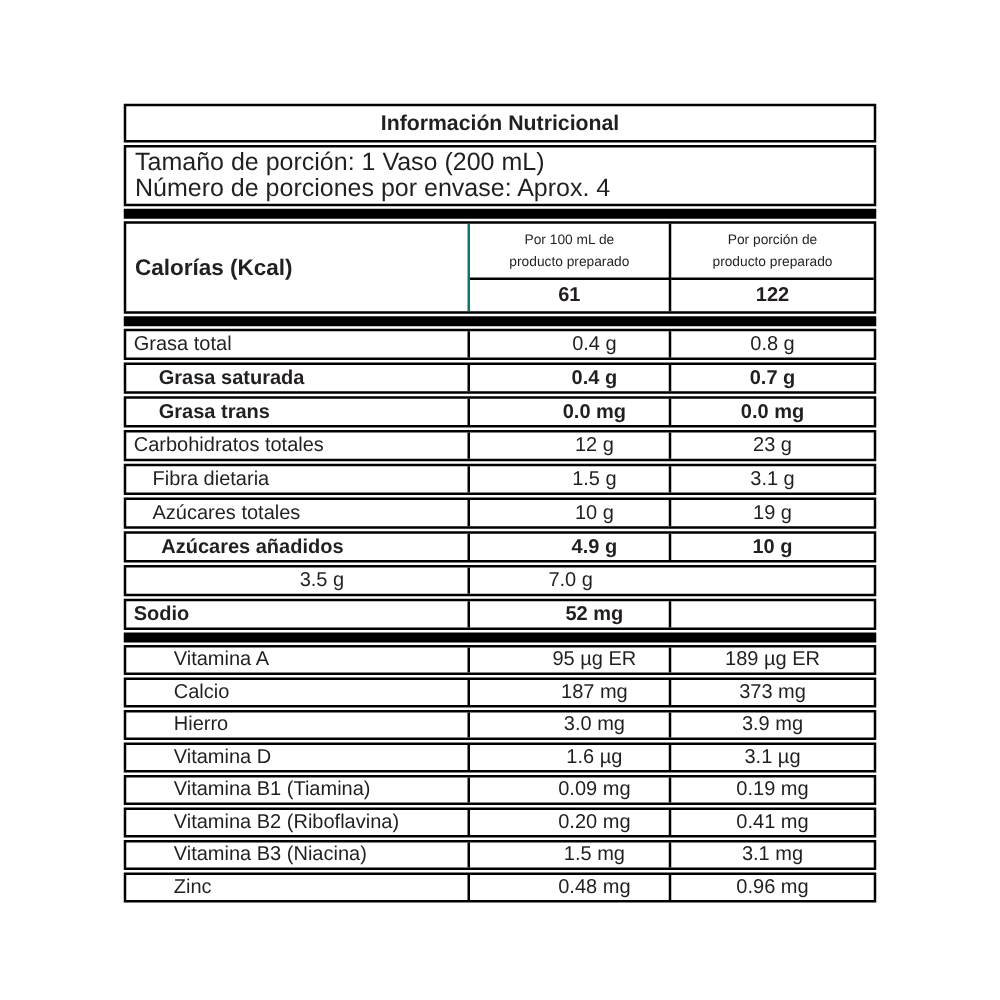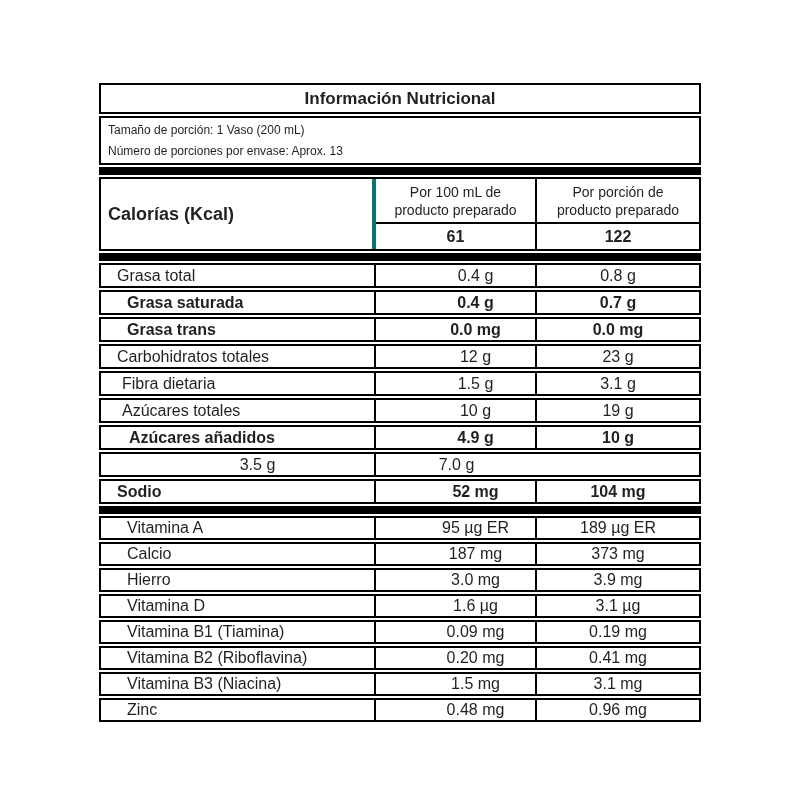--- a/index.html
+++ b/index.html
@@ -34,41 +34,41 @@
   .title-box {
     height: 31px;
     display: flex; align-items: center; justify-content: center;
     font-weight: bold; font-size: 17px;
   }
 
   
   .serving-box {
     height: 49px;
     padding: 2px 7px;
-    font-size: 12px; line-height: 21px;
+    font-size: 20px; line-height: 21px;
   }
 
   
   .calories-box {
     height: 74px;
     display: grid;
     grid-template-columns: 275px 161px 1fr;
     grid-template-rows: 45px 1fr;
   }
   .calories-label {
     grid-row: 1 / 3;
-    border-right: 4px solid #0f766e;
+    border-right: 2px solid #0f766e;
     display: flex; align-items: center;
     padding-left: 7px;
     font-weight: bold; font-size: 18px;
   }
   .col-header {
     border-bottom: 2px solid #000;
     display: flex; flex-direction: column; align-items: center; justify-content: center;
-    font-size: 14px; line-height: 18px; text-align: center;
+    font-size: 11px; line-height: 18px; text-align: center;
   }
   .col-header.mid { border-right: 2px solid #000; }
   .cal-value {
     display: flex; align-items: center; justify-content: center;
     font-weight: bold; font-size: 16px;
   }
   .cal-value.mid { border-right: 2px solid #000; }
 
   
   .row {
@@ -76,42 +76,42 @@
     background: #fff;
     margin-top: 2px;
     display: grid;
     grid-template-columns: 275px 161px 1fr;
     font-size: 16px;
   }
   .rows .row:first-child { margin-top: 2px; }
   .nutrients .row { height: 25px; }
   .micros .row { height: 24px; }
   .cell { display: flex; align-items: center; height: 100%; }
-  .c1 { padding-left: 16px; border-right: 2px solid #000; }
+  .c1 { padding-left: 6px; border-right: 2px solid #000; }
   .c2 { justify-content: center; border-right: 2px solid #000; margin-left: 40px; }
   .c3 { justify-content: center; }
   .row.bold { font-weight: bold; }
   .row.ind1 .c1 { padding-left: 21px; }
   .row.ind2 .c1 { padding-left: 26px; }
   .row.ind3 .c1 { padding-left: 28px; }
-  .micros .c1 { padding-left: 26px; }
+  .micros .c1 { padding-left: 26px; margin-left: 12px; }
 </style>
 </head>
 <body>
 
 <div class="sheet">
   <div class="nutrition">
 
     <div class="box title-box">
       <span>Información Nutricional</span>
     </div>
 
     <div class="box serving-box">
       <div>Tamaño de porción: 1 Vaso (200 mL)</div>
-      <div>Número de porciones por envase: Aprox. 13</div>
+      <div>Número de porciones por envase: Aprox. 4</div>
     </div>
 
     <div class="bar"></div>
 
     <div class="box calories-box">
       <div class="calories-label">Calorías (Kcal)</div>
       <div class="col-header mid">
         <span>Por 100 mL de</span>
         <span>producto preparado</span>
       </div>
@@ -161,21 +161,20 @@
           <div class="cell c2">4.9 g</div>
           <div class="cell c3">10 g</div>
         </div>
         <div class="row ind0">
           <div class="cell c2">3.5 g</div>
           <div class="cell c3">7.0 g</div>
         </div>
         <div class="row bold ind0">
           <div class="cell c1">Sodio</div>
           <div class="cell c2">52 mg</div>
-          <div class="cell c3">104 mg</div>
         </div>
       </div>
 
     <div class="bar"></div>
 
     <div class="rows micros">
         <div class="row ind0">
           <div class="cell c1">Vitamina A</div>
           <div class="cell c2">95 µg ER</div>
           <div class="cell c3">189 µg ER</div>

